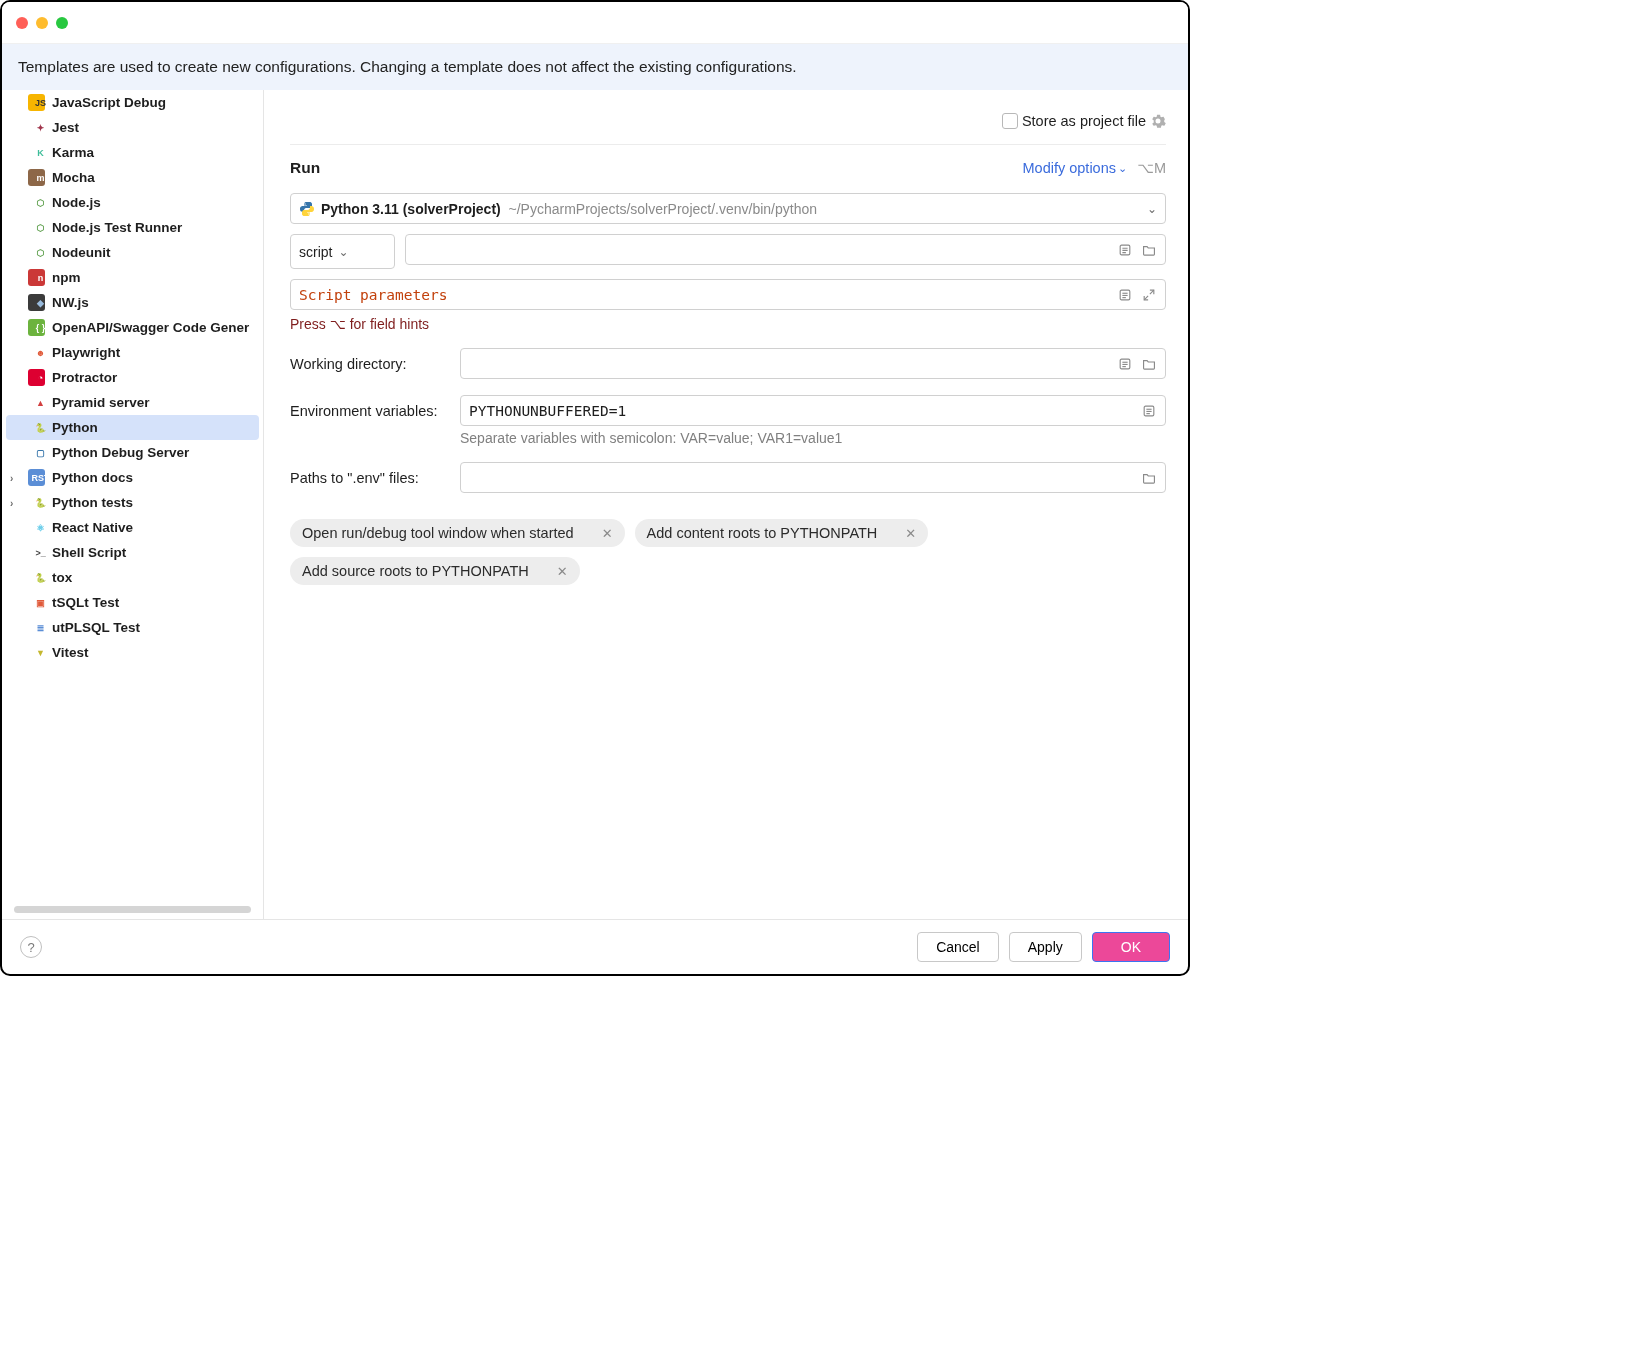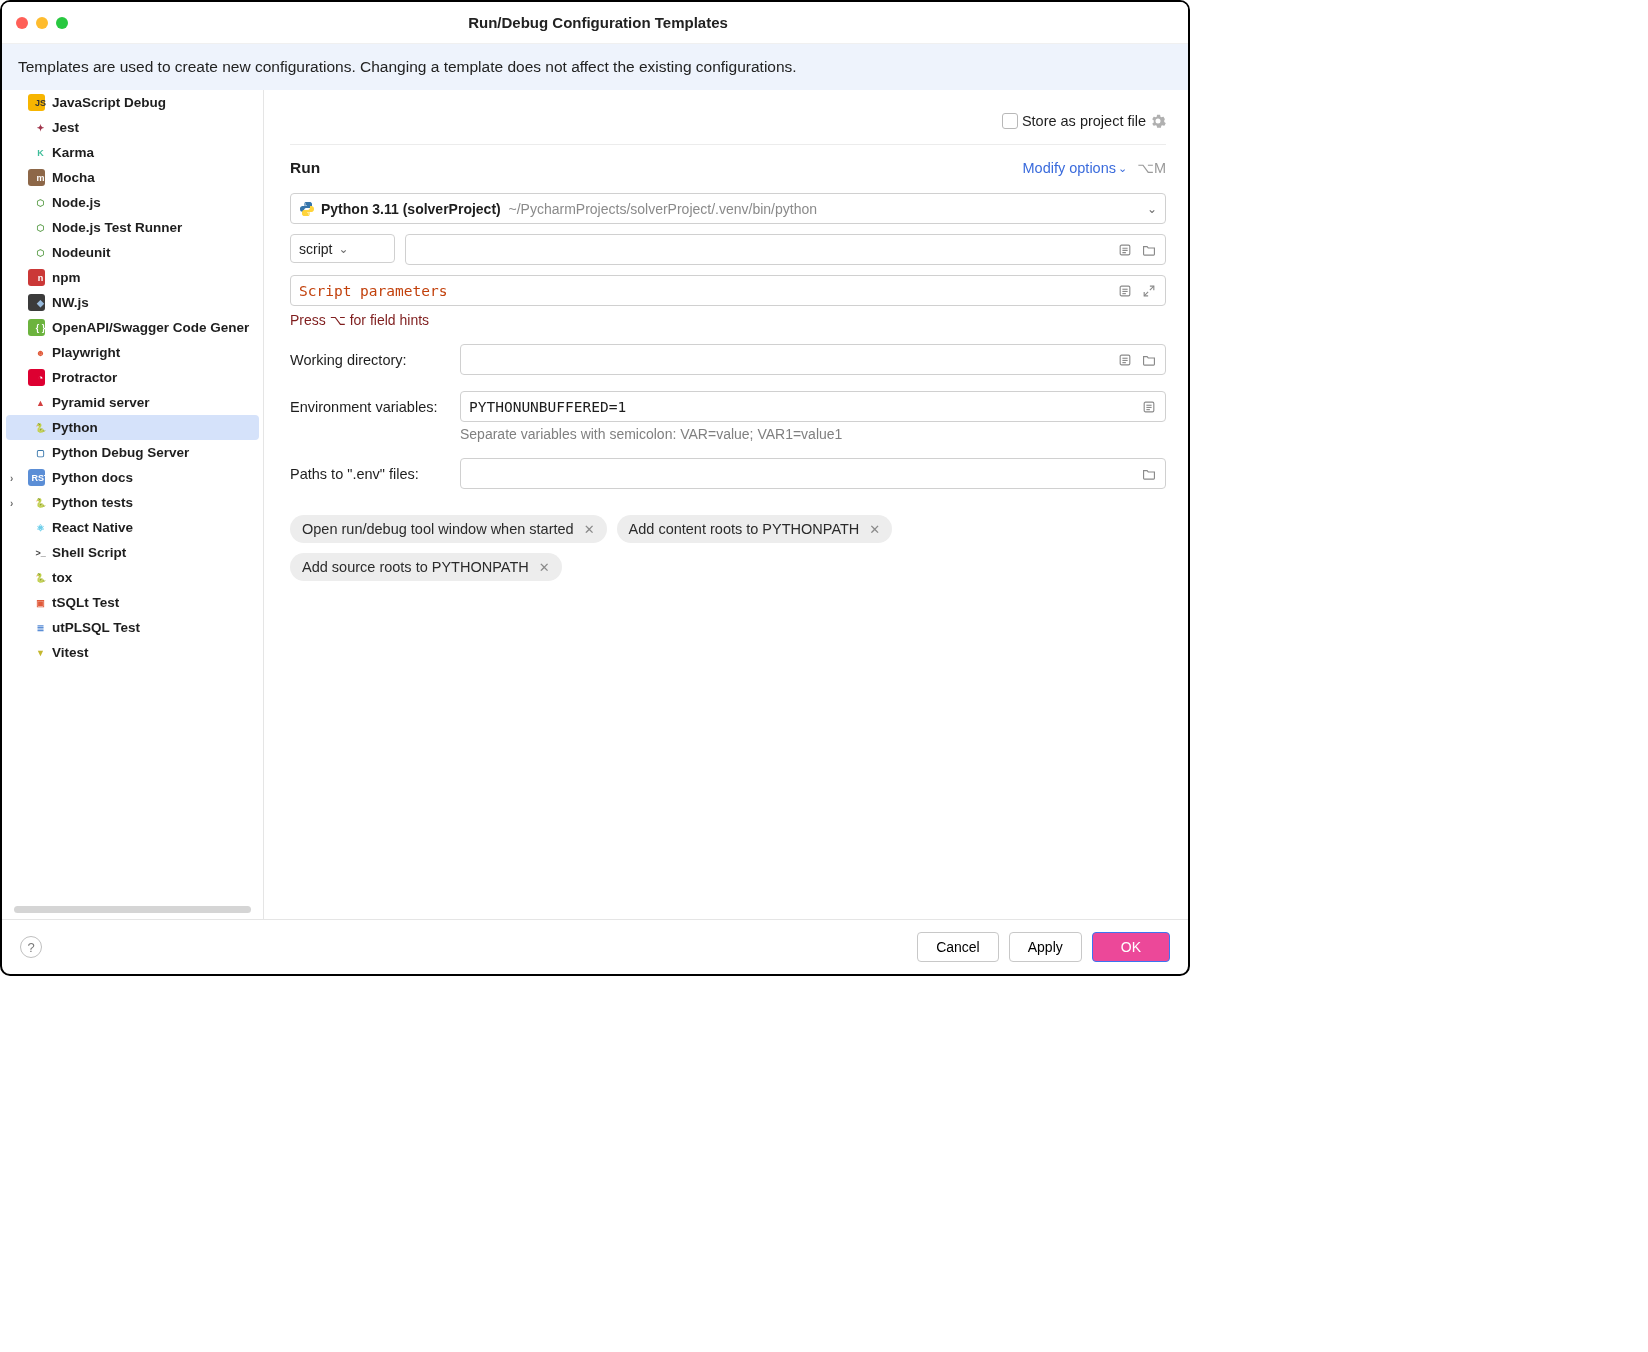--- a/index.html
+++ b/index.html
@@ -41,49 +41,48 @@
   .modlinks { display:flex; align-items:center; gap: 10px; }
   .modlink { color:#3a6bdc; font-size:14.5px; cursor:pointer; display:flex; align-items:center; gap:2px; }
   .shortcut { color:#9a9a9a; font-size:14.5px; }
   .field { border:1px solid #d0d0d0; border-radius:4px; background:#fff; display:flex; align-items:center; height:31px; padding: 0 8px; font-size:14px; }
   .field .grow { flex:1; min-width:0; overflow:hidden; text-overflow:ellipsis; }
   .field .path { color:#8a8a8a; font-size:14px; }
   .field .arrow, .select .arrow { color:#6e6e6e; font-size:12px; margin-left:6px; }
   .interp { margin-top: 16px; }
   .interp .pyico { width:16px; height:16px; margin-right:6px; display:inline-block; }
   .grid1 { display:flex; gap:10px; margin-top:10px; }
-  .select { border:1px solid #d0d0d0; border-radius:4px; height:29px; display:flex; align-items:center; padding:0 8px; width:105px; font-size:14px; }
+  .select { border:1px solid #d0d0d0; border-radius:4px; height:35px; display:flex; align-items:center; padding:0 8px; width:105px; font-size:14px; }
   .inline-ico { width:16px; height:16px; color:#8a8a8a; cursor:pointer; display:inline-flex; align-items:center; justify-content:center; }
   .placeholder { color:#c2410c; font-family: ui-monospace, Menlo, Consolas, monospace; font-size:14.5px; }
   .hint { color:#7f1d1d; font-size:14px; margin-top:6px; }
   .form-row { display:flex; align-items:center; margin-top: 16px; gap: 8px; }
   .form-label { width: 162px; font-size:14.5px; }
   .mono { font-family: ui-monospace, Menlo, Consolas, monospace; font-size:14.5px; }
   .help { color:#808080; font-size:14px; margin-left: 170px; margin-top:4px; }
   .chips { margin-top: 26px; display:flex; gap: 10px; flex-wrap:wrap; }
-  .chip { background:#ededed; border-radius: 15px; height:28px; display:flex; align-items:center; padding: 0 12px; font-size:14.5px; color:#2b2b2b; gap:10px; }
+  .chip { background:#ededed; border-radius: 15px; height:28px; display:flex; align-items:center; padding: 0 12px; font-size:14.5px; color:#2b2b2b; gap:28px; }
   .chip .x { color:#8a8a8a; font-size:13px; cursor:pointer; }
   .footer { border-top:1px solid #e5e5e5; display:flex; align-items:center; padding: 12px 18px; gap:10px; }
   .footer .spacer { flex:1; }
   .btn { height:30px; border:1px solid #c8c8c8; border-radius:4px; background:#fff; padding:0 18px; font-size:14px; cursor:pointer; }
   .btn.primary { background:#ec4899; border-color:#3b74f2; color:#fff; padding:0 28px; }
   .qmark { width:22px; height:22px; border:1.5px solid #c0c0c0; border-radius: 50%; display:flex; align-items:center; justify-content:center; color:#7a7a7a; font-size:13px; cursor:pointer; }
   svg { display:block; }
 </style>
 </head>
 <body>
 
 <div class="window">
   <div class="titlebar">
     <div class="traffic">
       <div class="tl red"></div>
       <div class="tl yellow"></div>
       <div class="tl green"></div>
     </div>
-    <div class="title">Run/Debug Configuration Templates</div>
     <div style="width:60px"></div>
   </div>
 
   <div class="banner">Templates are used to create new configurations. Changing a template does not affect the existing configurations.</div>
 
   <div class="body">
     <div class="sidebar">
       <div class="tree" id="tree">
           <div class="tree-item">
             <span class="ico" style="background:#f7b500;color:#333;font-weight:700;font-size:9px;">JS</span>

